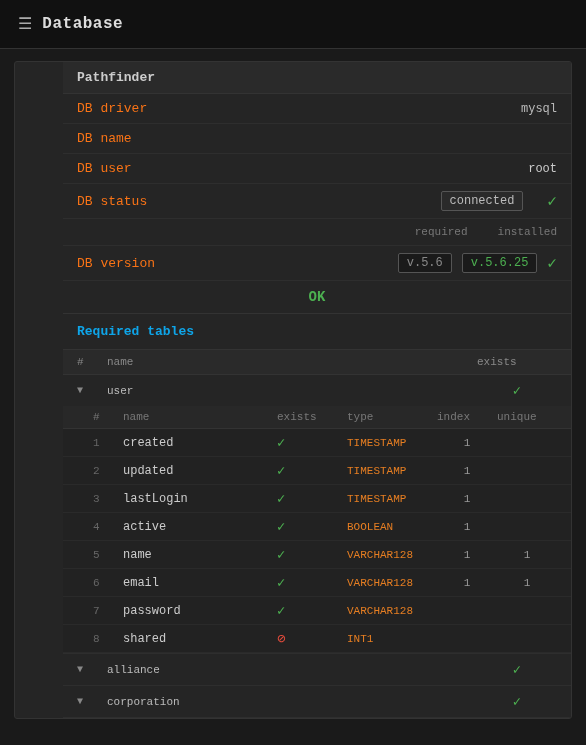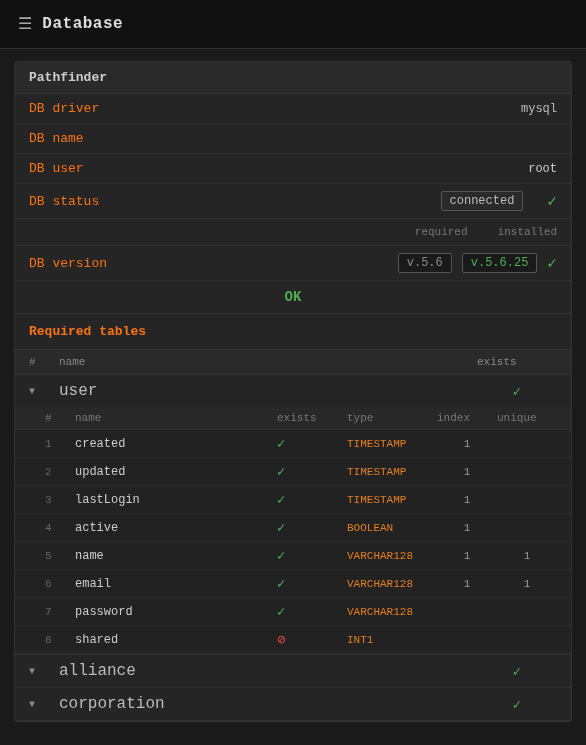--- a/index.html
+++ b/index.html
@@ -30,20 +30,21 @@
       letter-spacing: 0.5px;
     }
     .main-content {
       padding: 12px 14px;
     }
     .card {
       background: #252525;
       border: 1px solid #333;
       border-radius: 3px;
       overflow: hidden;
+      padding-left: 48px;
     }
     .card-header {
       background: #2a2a2a;
       padding: 8px 14px;
       font-size: 13px;
       color: #ccc;
       font-weight: bold;
       border-bottom: 1px solid #333;
     }
     .info-row {
@@ -125,21 +126,21 @@
       padding: 8px;
       color: #4caf50;
       font-size: 14px;
       font-weight: bold;
       cursor: pointer;
       border-bottom: 1px solid #333;
     }
     .section-title {
       padding: 10px 14px;
       font-size: 13px;
-      color: #f97316;
+      color: #0ea5e9;
       font-weight: bold;
       border-bottom: 1px solid #333;
     }
     .tables-header {
       display: grid;
       grid-template-columns: 30px 1fr 80px;
       padding: 6px 14px;
       background: #2a2a2a;
       border-bottom: 1px solid #333;
     }
@@ -157,21 +158,21 @@
       align-items: center;
       cursor: pointer;
       background: #252525;
     }
     .chevron-icon {
       color: #888;
       font-size: 10px;
     }
     .table-name-cell {
       color: #bbb;
-      font-size: 16px;
+      font-size: 11px;
     }
     .exists-cell {
       color: #4caf50;
       font-size: 14px;
       text-align: center;
     }
     .sub-table {
       background: #222;
     }
     .sub-table-header {

